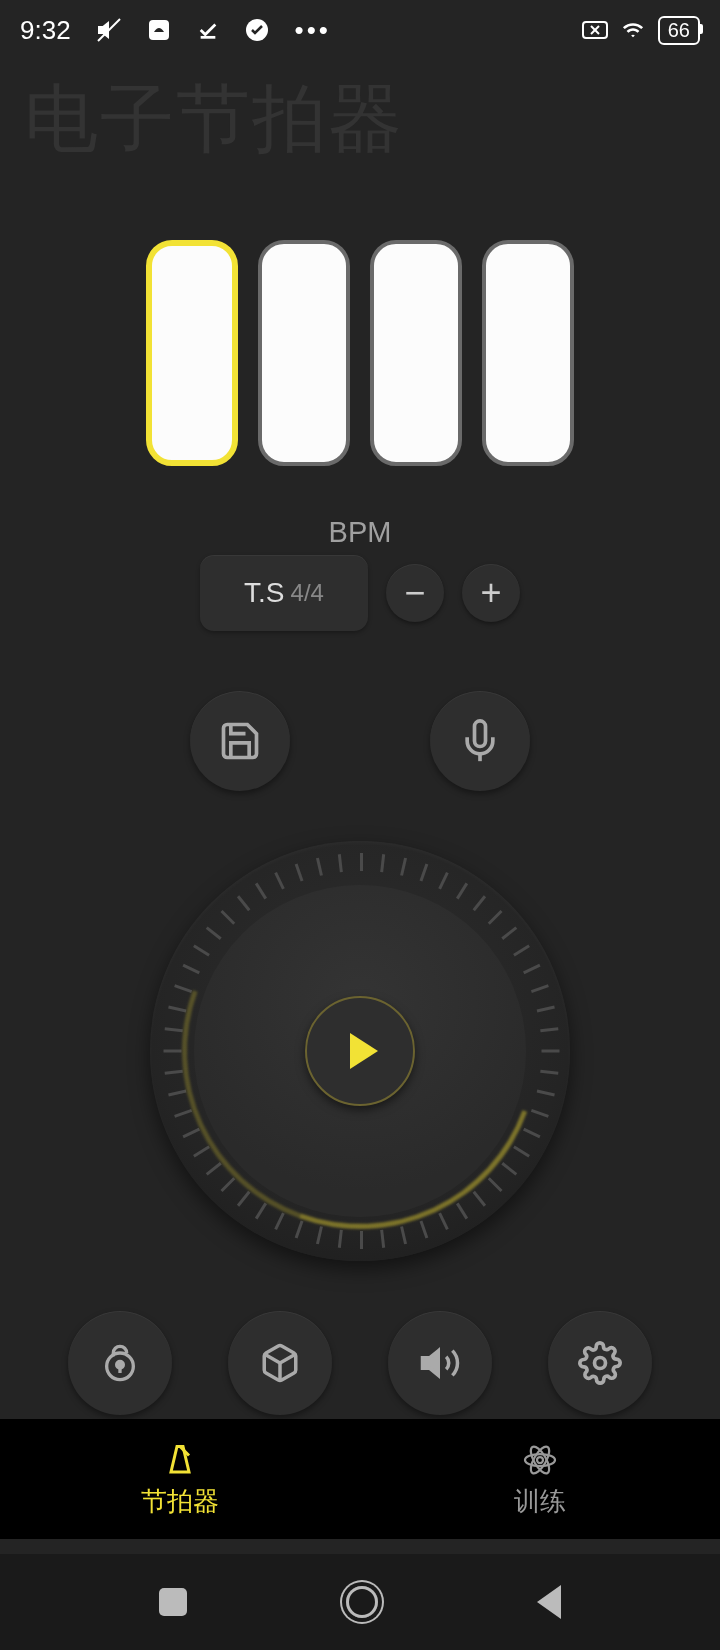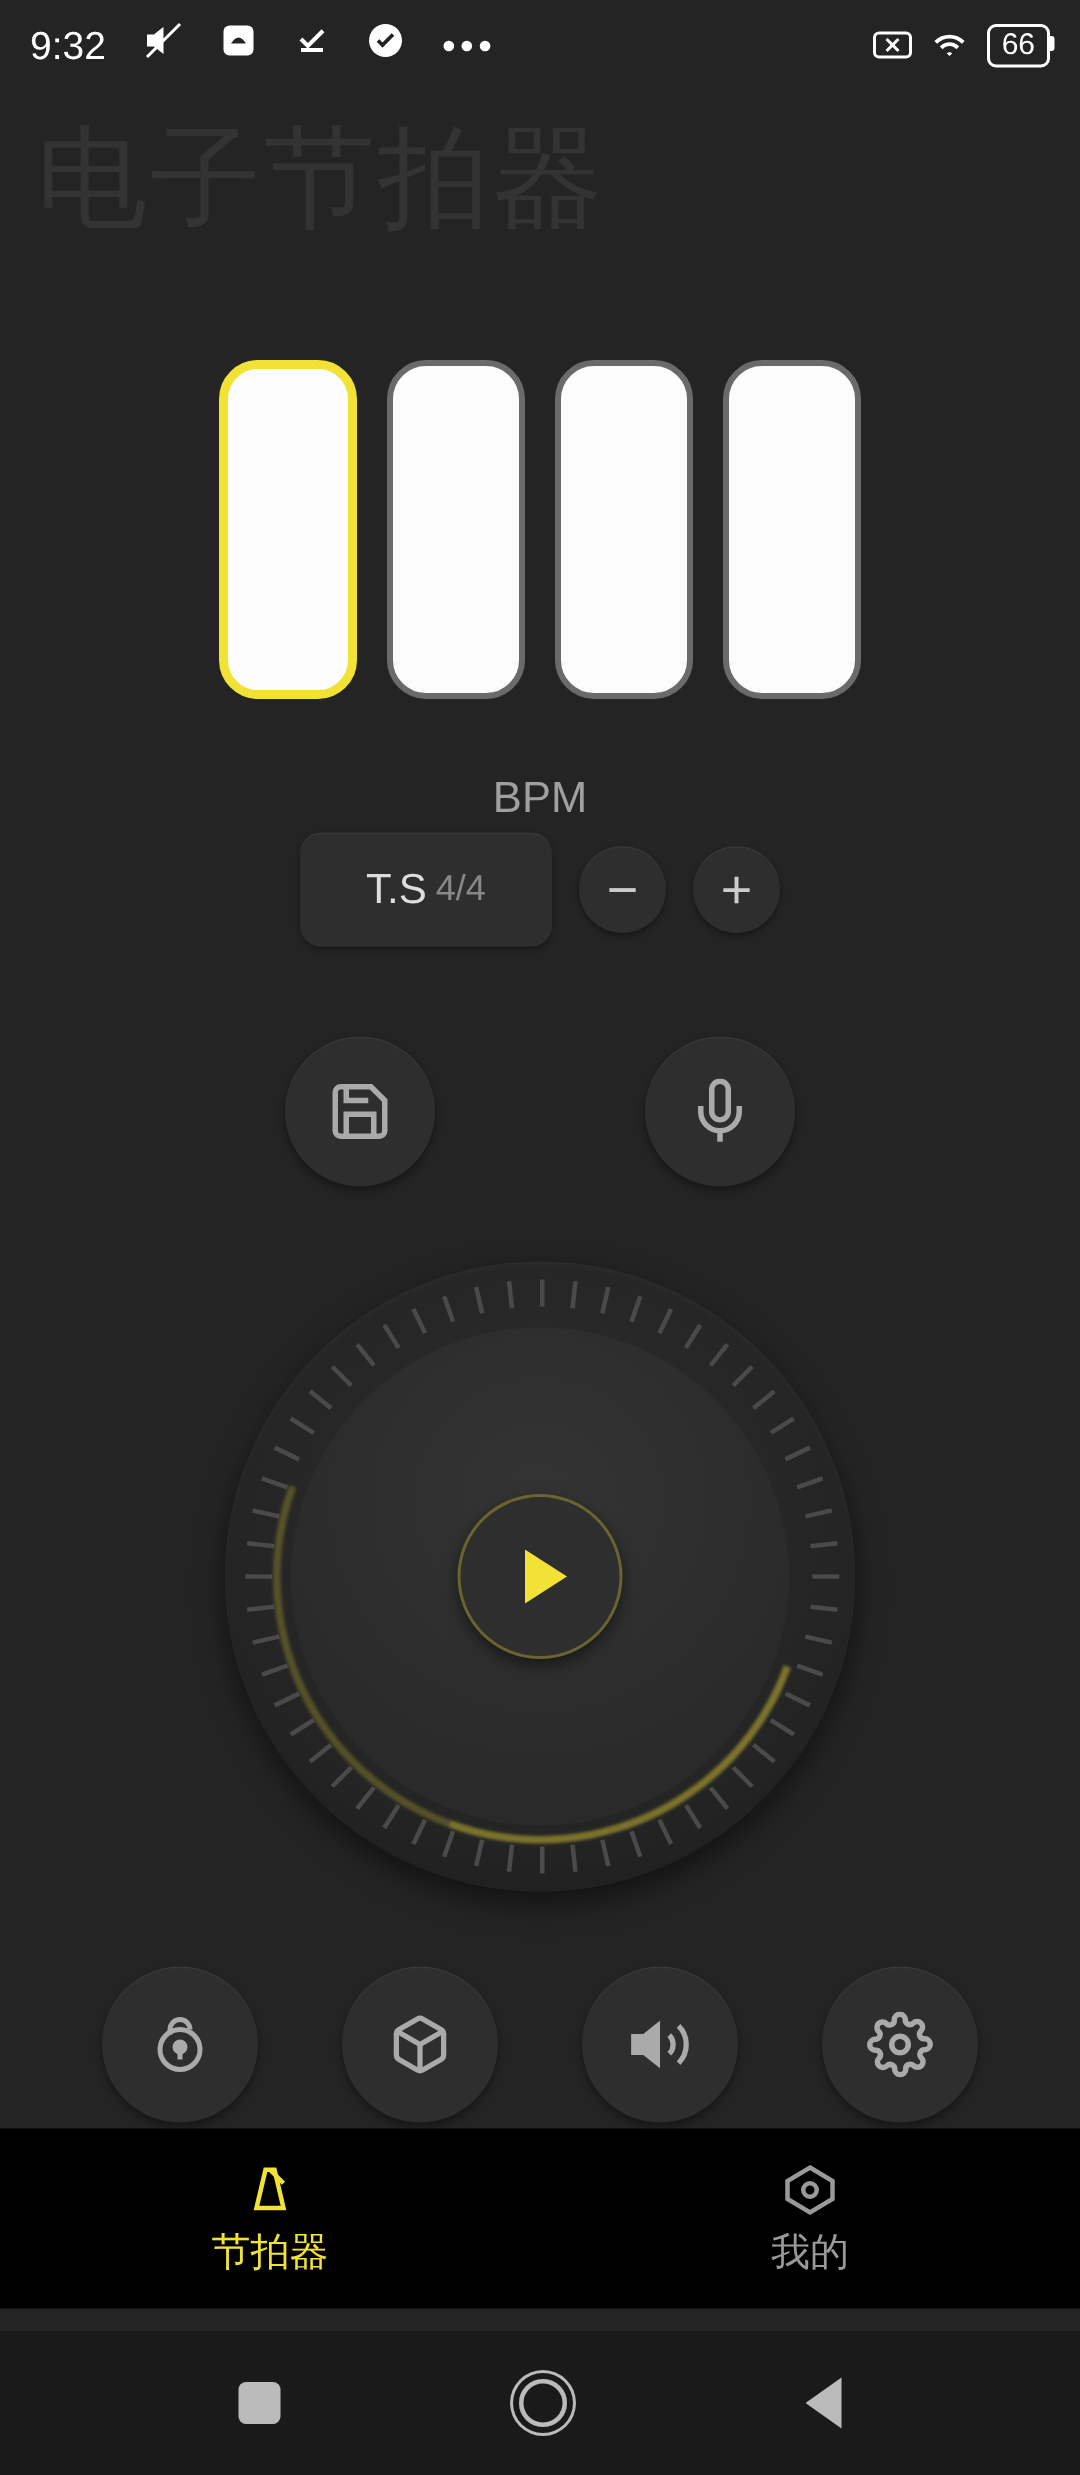--- a/index.html
+++ b/index.html
@@ -1,20 +1,20 @@
 <!DOCTYPE html>
 <html><head>
 <meta charset="utf-8">
 <style>
 * { margin: 0; padding: 0; box-sizing: border-box; font-family: -apple-system, sans-serif; }
 body { width: 720px; height: 1650px; background: #242424; color: #ccc; overflow: hidden; position: relative; }
 
 
 .status-bar { height: 60px; display: flex; align-items: center; justify-content: space-between; padding: 0 20px; color: #fff; font-size: 26px; }
-.status-left { display: flex; align-items: flex-start; gap: 26px; }
+.status-left { display: flex; align-items: center; gap: 26px; }
 .status-right { display: flex; align-items: center; gap: 12px; justify-content: center; }
 .battery { border: 2px solid #fff; border-radius: 6px; padding: 1px 8px; font-size: 20px; font-weight: 500; position: relative; }
 .battery::after { content: ''; position: absolute; right: -5px; top: 6px; width: 3px; height: 10px; background: #fff; border-radius: 0 2px 2px 0; }
 
 
 .app-title { font-size: 74px; font-weight: 500; color: #333333; padding: 10px 24px 30px; letter-spacing: 2px; }
 
 
 .beats { display: flex; justify-content: center; gap: 20px; padding: 40px 0 50px; }
 .beat { width: 92px; height: 226px; background: #fcfcfc; border-radius: 26px; border: 4px solid #6a6a6a; }
@@ -267,26 +267,28 @@
     <div class="tab-icon">
         <svg width="36" height="36" viewBox="0 0 24 24" fill="none" stroke="#f2e235" stroke-width="2">
           <path d="M10 3h4l4 17H6L10 3z"></path>
           <line x1="12" y1="3" x2="18" y2="9"></line>
         </svg>
       </div>
     <span>节拍器</span>
   </div>
   <div class="tab">
     <div class="tab-icon">
-        <svg width="36" height="36" viewBox="0 0 24 24" fill="none" stroke="#999" stroke-width="2">
-          <polygon points="12 2 22 8 22 16 12 22 2 16 2 8 12 2"></polygon>
-          <circle cx="12" cy="12" r="3"></circle>
+        <svg width="36" height="36" viewBox="0 0 24 24" fill="none" stroke="#999" stroke-width="1.5">
+          <circle cx="12" cy="12" r="2"></circle>
+          <ellipse cx="12" cy="12" rx="10" ry="4"></ellipse>
+          <ellipse cx="12" cy="12" rx="10" ry="4" transform="rotate(60 12 12)"></ellipse>
+          <ellipse cx="12" cy="12" rx="10" ry="4" transform="rotate(-60 12 12)"></ellipse>
         </svg>
       </div>
-    <span>我的</span>
+    <span>训练</span>
   </div>
 </div>
 
 <div class="nav-bar">
   <div class="nav-square"></div>
   <div class="nav-circle"></div>
   <div class="nav-back"></div>
 </div>
 
 </body></html>

